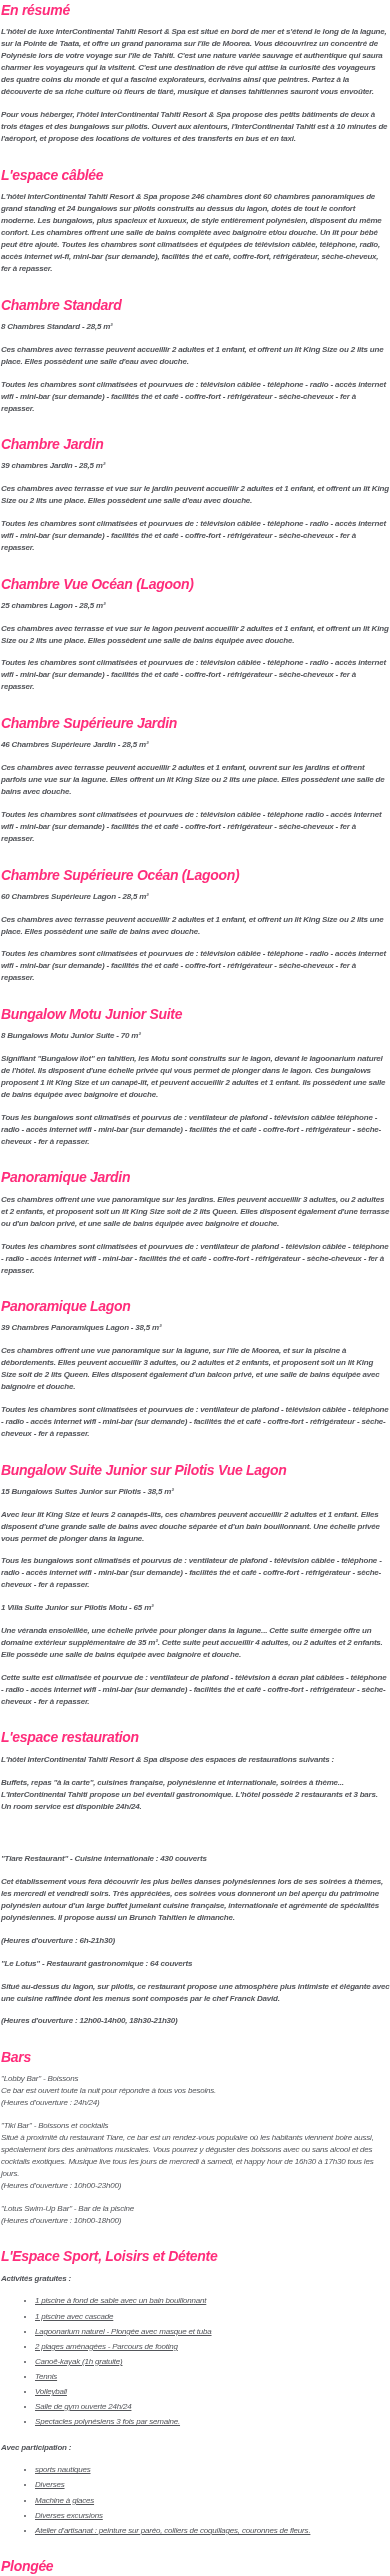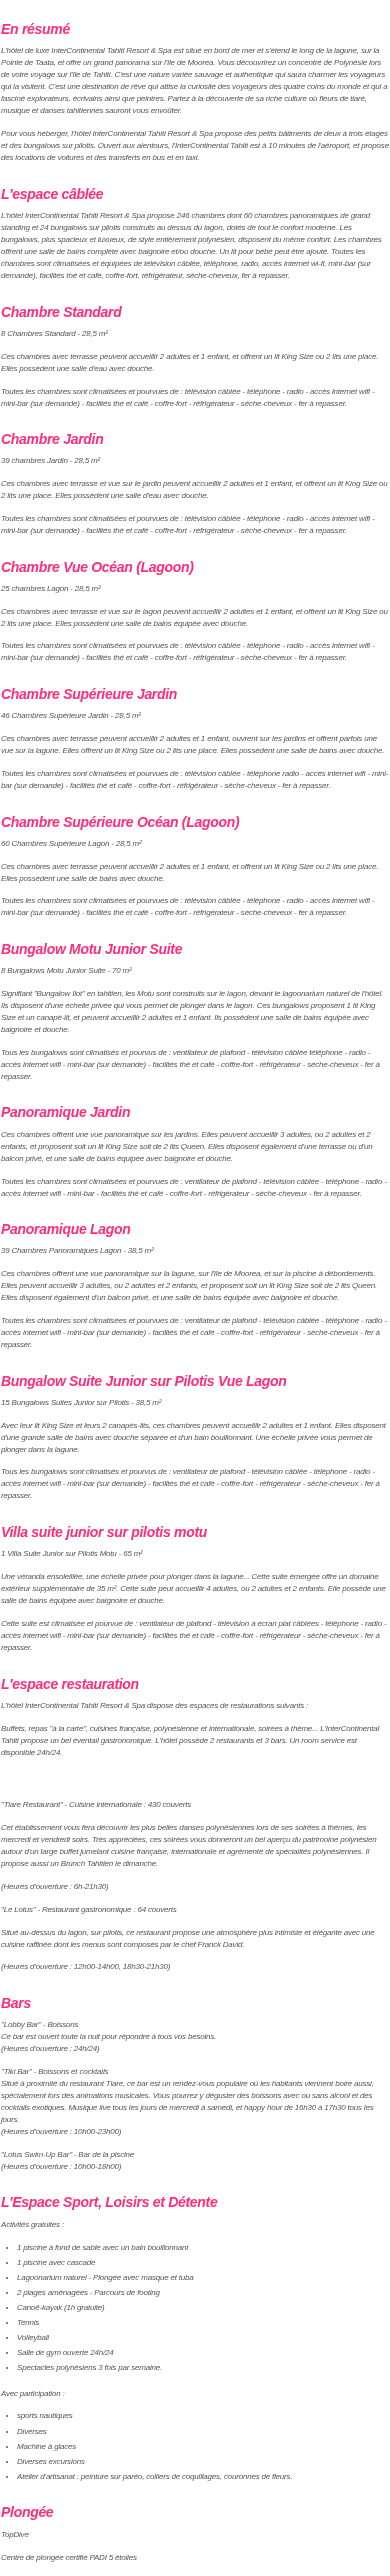--- a/index.html
+++ b/index.html
@@ -16,38 +16,40 @@
   }
   h2.section-heading {
     color: #ff2d7b;
     font-size: 14px;
     font-weight: 700;
     font-style: italic;
     letter-spacing: -0.3px;
     margin: 21.6px 0 8.2px 0;
     line-height: 1.15;
   }
-  section:first-child h2.section-heading { margin-top: 19px; }
+  section:first-child h2.section-heading { margin-top: 0; }
   .para {
     font-size: 8px;
     line-height: 12px;
     letter-spacing: -0.2px;
     margin: 0 0 10.8px 0;
     overflow-wrap: anywhere;
+    font-weight: bold;
   }
   .lines-block { margin: 0 0 10.8px 0; }
   .line {
     font-size: 8px;
     line-height: 12px;
     letter-spacing: -0.2px;
     overflow-wrap: anywhere;
   }
   ul.bullet-list {
     margin: 8.2px 0 13.4px 0;
-    padding-left: 16px;
+    padding-left: 34px;
+    text-decoration: underline;
   }
   ul.bullet-list li {
     font-size: 8px;
     line-height: 12px;
     letter-spacing: -0.2px;
     margin: 0 0 3.1px 0;
     overflow-wrap: anywhere;
   }
   .spacer { height: 30px; }
 </style>
@@ -111,21 +113,20 @@
       <p class="para">Ces chambres offrent une vue panoramique sur la lagune, sur l'île de Moorea, et sur la piscine à débordements. Elles peuvent accueillir 3 adultes, ou 2 adultes et 2 enfants, et proposent soit un lit King Size soit de 2 lits Queen. Elles disposent également d'un balcon privé, et une salle de bains équipée avec baignoire et douche.</p>
       <p class="para">Toutes les chambres sont climatisées et pourvues de : ventilateur de plafond - télévision câblée - téléphone - radio - accès internet wifi - mini-bar (sur demande) - facilités thé et café - coffre-fort - réfrigérateur - sèche-cheveux - fer à repasser.</p>
     </section>
     <section>
       <h2 class="section-heading">Bungalow Suite Junior sur Pilotis Vue Lagon</h2>
       <p class="para">15 Bungalows Suites Junior sur Pilotis - 38,5 m²</p>
       <p class="para">Avec leur lit King Size et leurs 2 canapés-lits, ces chambres peuvent accueillir 2 adultes et 1 enfant. Elles disposent d'une grande salle de bains avec douche séparée et d'un bain bouillonnant. Une échelle privée vous permet de plonger dans la lagune.</p>
       <p class="para">Tous les bungalows sont climatisés et pourvus de : ventilateur de plafond - télévision câblée - téléphone - radio - accès internet wifi - mini-bar (sur demande) - facilités thé et café - coffre-fort - réfrigérateur - sèche-cheveux - fer à repasser.</p>
     </section>
     <section>
-      <h2 class="section-heading">Villa suite junior sur pilotis motu</h2>
       <p class="para">1 Villa Suite Junior sur Pilotis Motu - 65 m²</p>
       <p class="para">Une véranda ensoleillée, une échelle privée pour plonger dans la lagune... Cette suite émergée offre un domaine extérieur supplémentaire de 35 m². Cette suite peut accueillir 4 adultes, ou 2 adultes et 2 enfants. Elle possède une salle de bains équipée avec baignoire et douche.</p>
       <p class="para">Cette suite est climatisée et pourvue de : ventilateur de plafond - télévision à écran plat câblées - téléphone - radio - accès internet wifi - mini-bar (sur demande) - facilités thé et café - coffre-fort - réfrigérateur - sèche-cheveux - fer à repasser.</p>
     </section>
     <section>
       <h2 class="section-heading">L'espace restauration</h2>
       <p class="para">L'hôtel InterContinental Tahiti Resort &amp; Spa dispose des espaces de restaurations suivants :</p>
       <p class="para">Buffets, repas "à la carte", cuisines française, polynésienne et internationale, soirées à thème... L'InterContinental Tahiti propose un bel éventail gastronomique. L'hôtel possède 2 restaurants et 3 bars. Un room service est disponible 24h/24.</p>
       <div class="spacer"></div>
       <p class="para">"Tiare Restaurant" - Cuisine internationale : 430 couverts</p>

